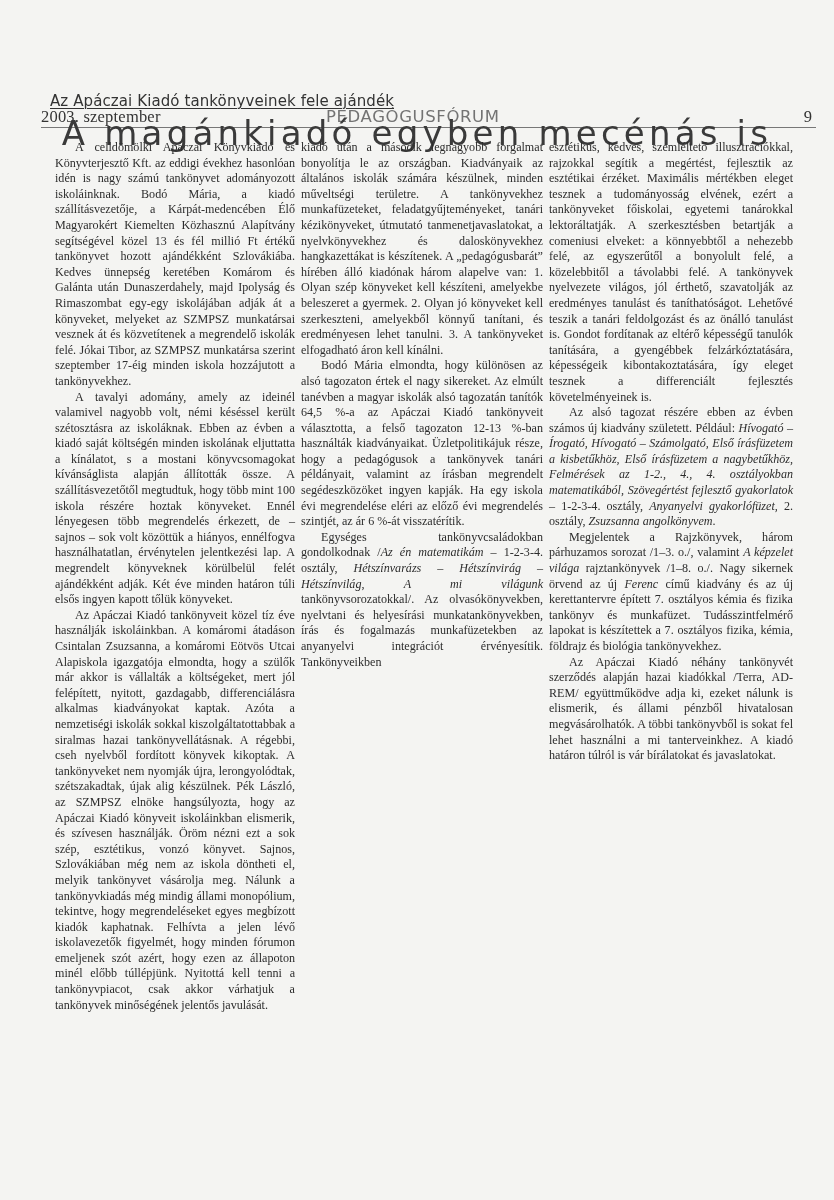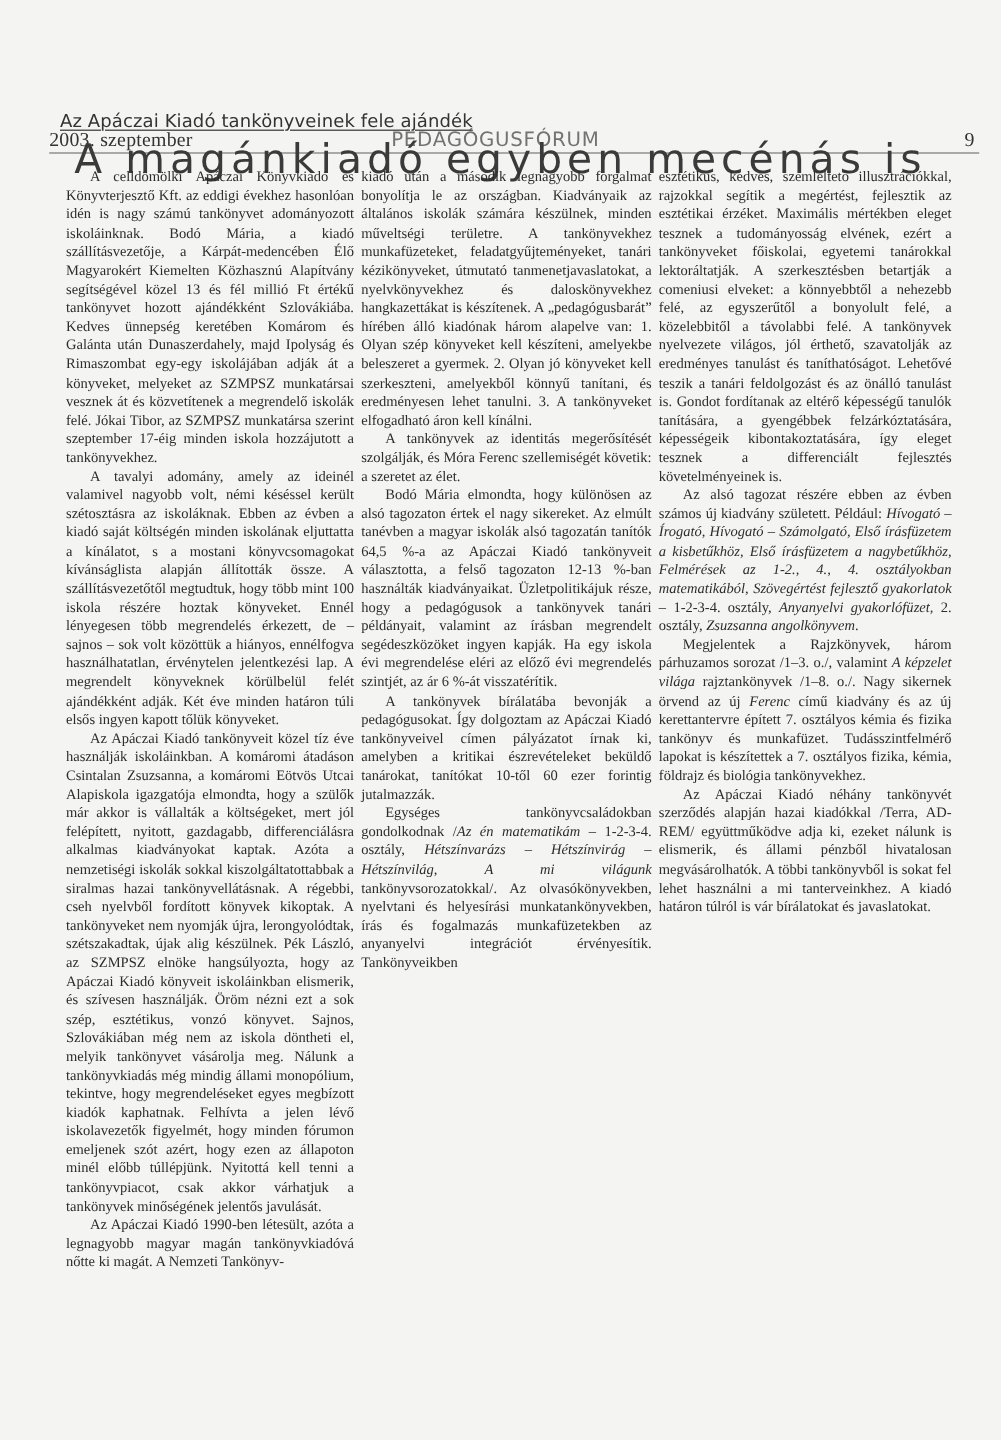--- a/index.html
+++ b/index.html
@@ -66,28 +66,25 @@
   <span class="pageno">9</span>
 </div>
 
 <div class="kicker">Az Apáczai Kiadó tankönyveinek fele ajándék</div>
 <h1 class="title" style="margin:0;">A magánkiadó egyben mecénás is</h1>
 
 <div class="col col1">
   <p>A celldömölki Apáczai Könyvkiadó és Könyvterjesztő Kft. az eddigi évekhez hasonlóan idén is nagy számú tankönyvet adományozott iskoláinknak. Bodó Mária, a kiadó szállításvezetője, a Kárpát-medencében Élő Magyarokért Kiemelten Közhasznú Alapítvány segítségével közel 13 és fél millió Ft értékű tankönyvet hozott ajándékként Szlovákiába. Kedves ünnepség keretében Komárom és Galánta után Dunaszerdahely, majd Ipolyság és Rimaszombat egy-egy iskolájában adják át a könyveket, melyeket az SZMPSZ munkatársai vesznek át és közvetítenek a megrendelő iskolák felé. Jókai Tibor, az SZMPSZ munkatársa szerint szeptember 17-éig minden iskola hozzájutott a tankönyvekhez.</p>
   <p>A tavalyi adomány, amely az ideinél valamivel nagyobb volt, némi késéssel került szétosztásra az iskoláknak. Ebben az évben a kiadó saját költségén minden iskolának eljuttatta a kínálatot, s a mostani könyvcsomagokat kívánságlista alapján állították össze. A szállításvezetőtől megtudtuk, hogy több mint 100 iskola részére hoztak könyveket. Ennél lényegesen több megrendelés érkezett, de – sajnos – sok volt közöttük a hiányos, ennélfogva használhatatlan, érvénytelen jelentkezési lap. A megrendelt könyveknek körülbelül felét ajándékként adják. Két éve minden határon túli elsős ingyen kapott tőlük könyveket.</p>
   <p>Az Apáczai Kiadó tankönyveit közel tíz éve használják iskoláinkban. A komáromi átadáson Csintalan Zsuzsanna, a komáromi Eötvös Utcai Alapiskola igazgatója elmondta, hogy a szülők már akkor is vállalták a költségeket, mert jól felépített, nyitott, gazdagabb, differenciálásra alkalmas kiadványokat kaptak. Azóta a nemzetiségi iskolák sokkal kiszolgáltatottabbak a siralmas hazai tankönyvellátásnak. A régebbi, cseh nyelvből fordított könyvek kikoptak. A tankönyveket nem nyomják újra, lerongyolódtak, szétszakadtak, újak alig készülnek. Pék László, az SZMPSZ elnöke hangsúlyozta, hogy az Apáczai Kiadó könyveit iskoláinkban elismerik, és szívesen használják. Öröm nézni ezt a sok szép, esztétikus, vonzó könyvet. Sajnos, Szlovákiában még nem az iskola döntheti el, melyik tankönyvet vásárolja meg. Nálunk a tankönyvkiadás még mindig állami monopólium, tekintve, hogy megrendeléseket egyes megbízott kiadók kaphatnak. Felhívta a jelen lévő iskolavezetők figyelmét, hogy minden fórumon emeljenek szót azért, hogy ezen az állapoton minél előbb túllépjünk. Nyitottá kell tenni a tankönyvpiacot, csak akkor várhatjuk a tankönyvek minőségének jelentős javulását.</p>
-  <p>Az Apáczai Kiadó 1990-ben létesült, azóta a legnagyobb magyar magán tankönyvkiadóvá nőtte ki magát. A Nemzeti Tankönyv-</p>
 </div>
 
 <div class="col col2">
   <p class="cont">kiadó után a második legnagyobb forgalmat bonyolítja le az országban. Kiadványaik az általános iskolák számára készülnek, minden műveltségi területre. A tankönyvekhez munkafüzeteket, feladatgyűjteményeket, tanári kézikönyveket, útmutató tanmenetjavaslatokat, a nyelvkönyvekhez és daloskönyvekhez hangkazettákat is készítenek. A „pedagógusbarát” hírében álló kiadónak három alapelve van: 1. Olyan szép könyveket kell készíteni, amelyekbe beleszeret a gyermek. 2. Olyan jó könyveket kell szerkeszteni, amelyekből könnyű tanítani, és eredményesen lehet tanulni. 3. A tankönyveket elfogadható áron kell kínálni.</p>
-  <p>A tankönyvek az identitás megerősítését szolgálják, és Móra Ferenc szellemiségét követik: a szeretet az élet.</p>
   <p>Bodó Mária elmondta, hogy különösen az alsó tagozaton értek el nagy sikereket. Az elmúlt tanévben a magyar iskolák alsó tagozatán tanítók 64,5 %-a az Apáczai Kiadó tankönyveit választotta, a felső tagozaton 12-13 %-ban használták kiadványaikat. Üzletpolitikájuk része, hogy a pedagógusok a tankönyvek tanári példányait, valamint az írásban megrendelt segédeszközöket ingyen kapják. Ha egy iskola évi megrendelése eléri az előző évi megrendelés szintjét, az ár 6 %-át visszatérítik.</p>
-  <p>A tankönyvek bírálatába bevonják a pedagógusokat. Így dolgoztam az Apáczai Kiadó tankönyveivel címen pályázatot írnak ki, amelyben a kritikai észrevételeket beküldő tanárokat, tanítókat 10-től 60 ezer forintig jutalmazzák.</p>
   <p>Egységes tankönyvcsaládokban gondolkodnak /<i>Az én matematikám</i> – 1-2-3-4. osztály, <i>Hétszínvarázs – Hétszínvirág – Hétszínvilág</i>, <i>A mi világunk</i> tankönyvsorozatokkal/. Az olvasókönyvekben, nyelvtani és helyesírási munkatankönyvekben, írás és fogalmazás munkafüzetekben az anyanyelvi integrációt érvényesítik. Tankönyveikben</p>
 </div>
 
 <div class="col col3">
   <p class="cont">esztétikus, kedves, szemléltető illusztrációkkal, rajzokkal segítik a megértést, fejlesztik az esztétikai érzéket. Maximális mértékben eleget tesznek a tudományosság elvének, ezért a tankönyveket főiskolai, egyetemi tanárokkal lektoráltatják. A szerkesztésben betartják a comeniusi elveket: a könnyebbtől a nehezebb felé, az egyszerűtől a bonyolult felé, a közelebbitől a távolabbi felé. A tankönyvek nyelvezete világos, jól érthető, szavatolják az eredményes tanulást és taníthatóságot. Lehetővé teszik a tanári feldolgozást és az önálló tanulást is. Gondot fordítanak az eltérő képességű tanulók tanítására, a gyengébbek felzárkóztatására, képességeik kibontakoztatására, így eleget tesznek a differenciált fejlesztés követelményeinek is.</p>
   <p>Az alsó tagozat részére ebben az évben számos új kiadvány született. Például: <i>Hívogató – Írogató, Hívogató – Számolgató, Első írásfüzetem a kisbetűkhöz, Első írásfüzetem a nagybetűkhöz, Felmérések az 1-2., 4., 4. osztályokban matematikából, Szövegértést fejlesztő gyakorlatok</i> – 1-2-3-4. osztály, <i>Anyanyelvi gyakorlófüzet,</i> 2. osztály, <i>Zsuzsanna angolkönyvem</i>.</p>
   <p>Megjelentek a Rajzkönyvek, három párhuzamos sorozat /1–3. o./, valamint <i>A képzelet világa</i> rajztankönyvek /1–8. o./. Nagy sikernek örvend az új <i>Ferenc</i> című kiadvány és az új kerettantervre épített 7. osztályos kémia és fizika tankönyv és munkafüzet. Tudásszintfelmérő lapokat is készítettek a 7. osztályos fizika, kémia, földrajz és biológia tankönyvekhez.</p>
   <p>Az Apáczai Kiadó néhány tankönyvét szerződés alapján hazai kiadókkal /Terra, AD-REM/ együttműködve adja ki, ezeket nálunk is elismerik, és állami pénzből hivatalosan megvásárolhatók. A többi tankönyvből is sokat fel lehet használni a mi tanterveinkhez. A kiadó határon túlról is vár bírálatokat és javaslatokat.</p>
 </div>
 

